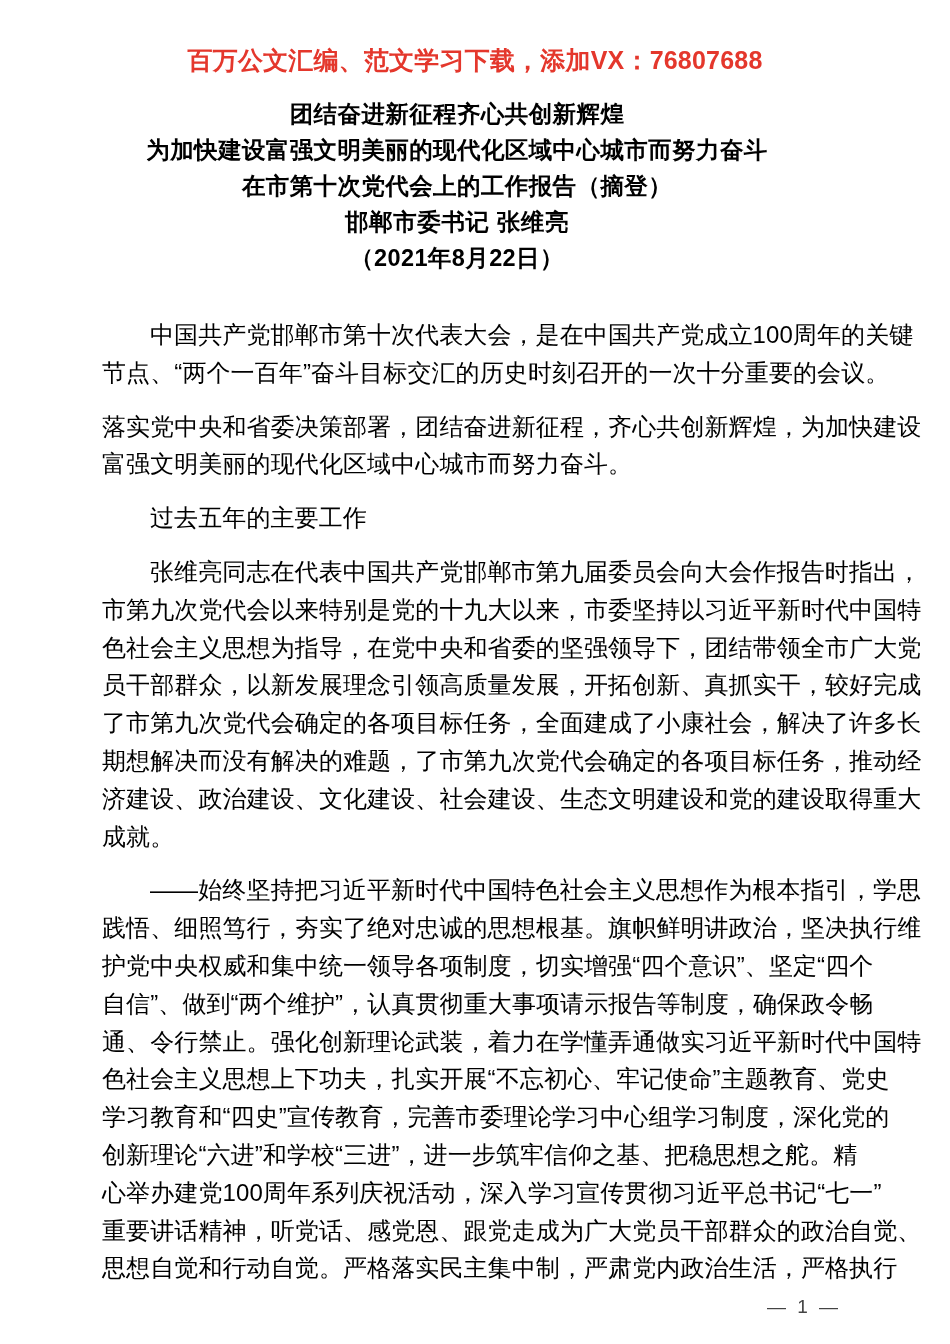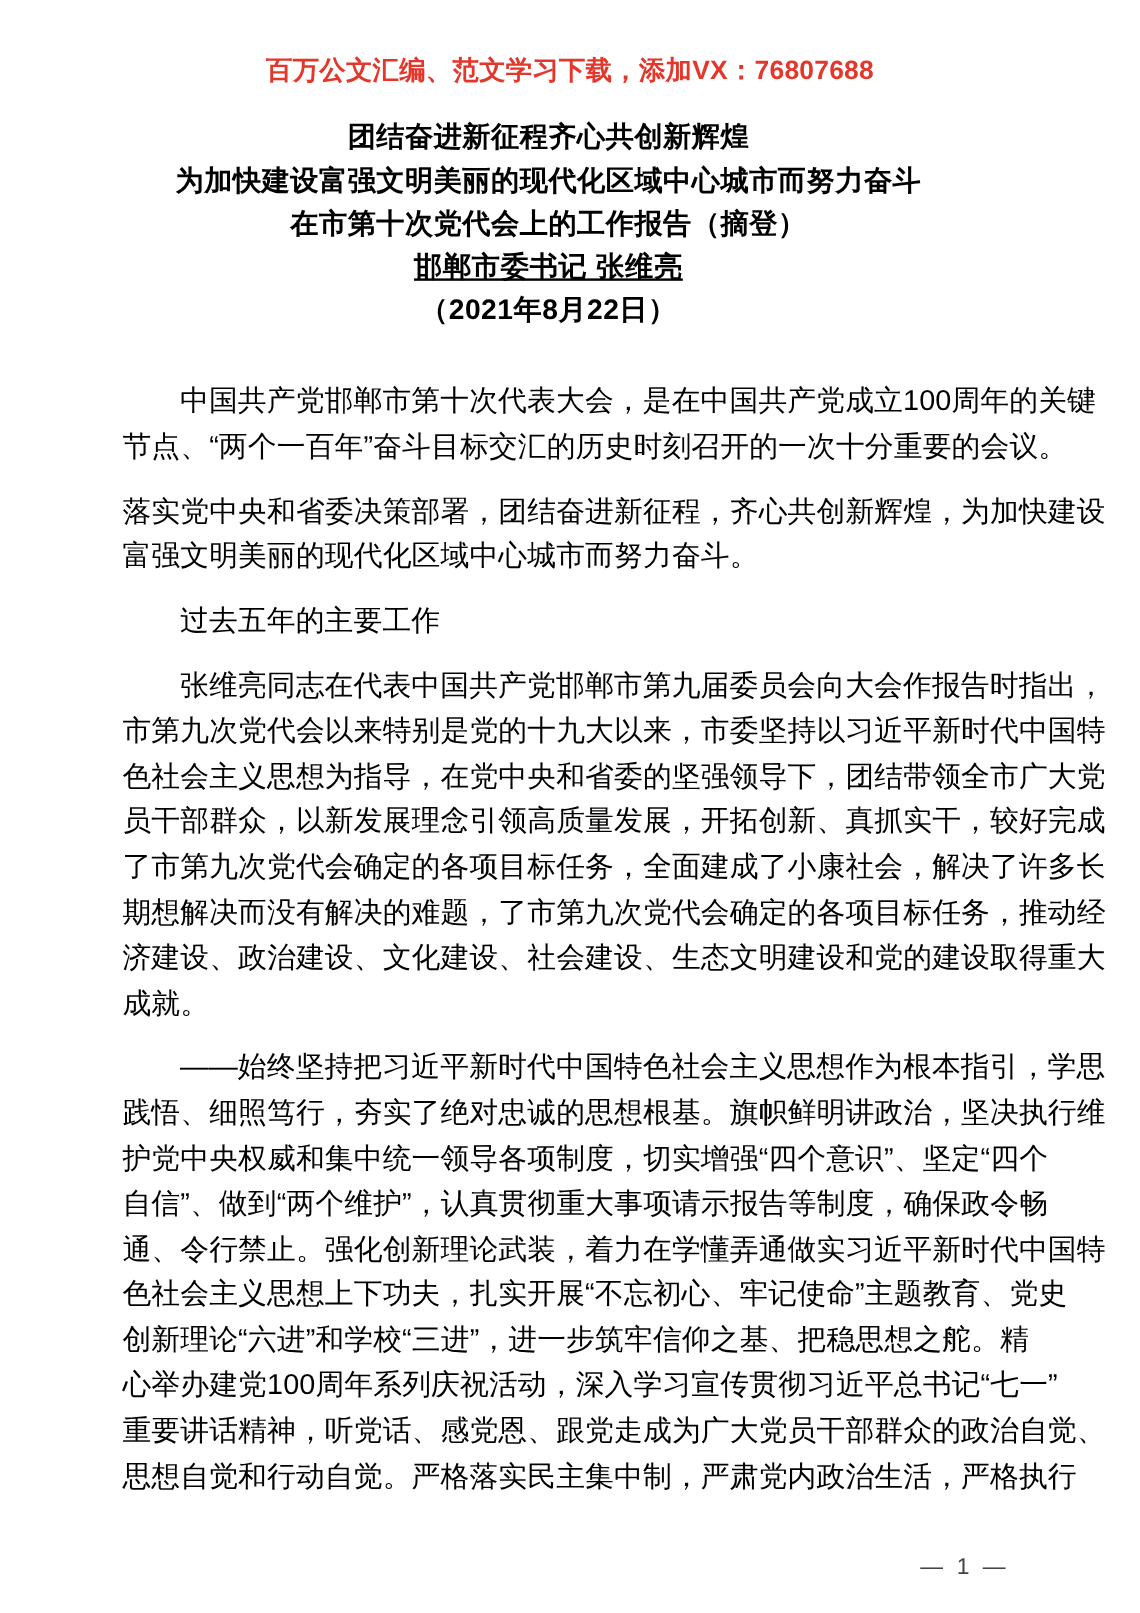--- a/index.html
+++ b/index.html
@@ -24,21 +24,21 @@
   }
 
   
   .promo-banner {
     position: absolute;
     top: 44px;
     left: 0;
     width: 950px;
     text-align: center;
     color: #e4372c;
-    font-size: 22px;
+    font-size: 25px;
     font-weight: bold;
     letter-spacing: 0.2px;
     white-space: nowrap;
   }
 
   
   .title-block {
     position: absolute;
     top: 96px;
     left: 0;
@@ -47,21 +47,20 @@
   }
   .title-line {
     font-size: 23.5px;
     font-weight: bold;
     line-height: 36px;
     letter-spacing: 0.4px;
     white-space: nowrap;
   }
   .title-line.author {
     letter-spacing: 0.6px;
-    text-decoration: underline;
   }
   .title-line.date {
     letter-spacing: 0.4px;
   }
 
   
   .body-block {
     position: absolute;
     top: 300px;
     left: 86px;
@@ -143,20 +142,21 @@
       <span class="line">成就。</span>
     </p>
 
     <p class="para">
       <span class="line indent">——始终坚持把习近平新时代中国特色社会主义思想作为根本指引，学思</span>
       <span class="line">践悟、细照笃行，夯实了绝对忠诚的思想根基。旗帜鲜明讲政治，坚决执行维</span>
       <span class="line">护党中央权威和集中统一领导各项制度，切实增强“四个意识”、坚定“四个</span>
       <span class="line">自信”、做到“两个维护”，认真贯彻重大事项请示报告等制度，确保政令畅</span>
       <span class="line">通、令行禁止。强化创新理论武装，着力在学懂弄通做实习近平新时代中国特</span>
       <span class="line">色社会主义思想上下功夫，扎实开展“不忘初心、牢记使命”主题教育、党史</span>
+      <span class="line">学习教育和“四史”宣传教育，完善市委理论学习中心组学习制度，深化党的</span>
       <span class="line">创新理论“六进”和学校“三进”，进一步筑牢信仰之基、把稳思想之舵。精</span>
       <span class="line">心举办建党100周年系列庆祝活动，深入学习宣传贯彻习近平总书记“七一”</span>
       <span class="line">重要讲话精神，听党话、感党恩、跟党走成为广大党员干部群众的政治自觉、</span>
       <span class="line">思想自觉和行动自觉。严格落实民主集中制，严肃党内政治生活，严格执行</span>
     </p>
 
   </div>
 
   <div class="footer">
     <span class="footer-inner">— 1 —</span>

